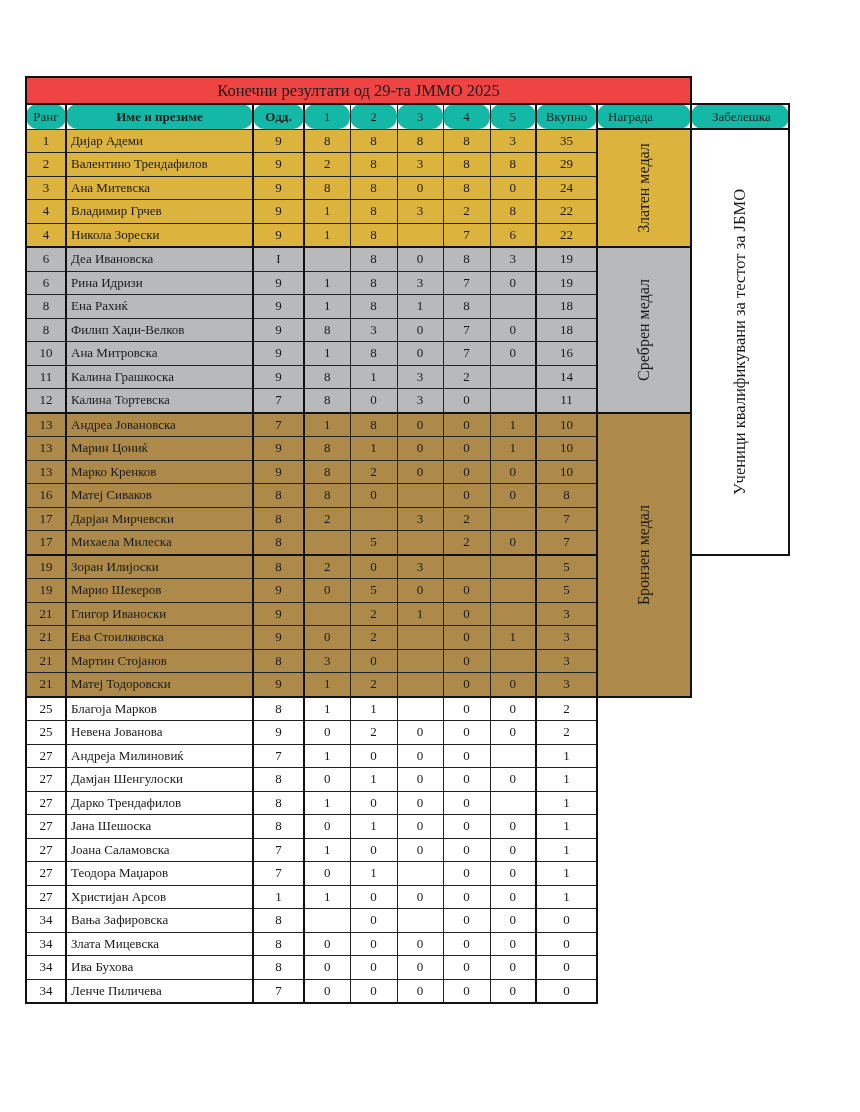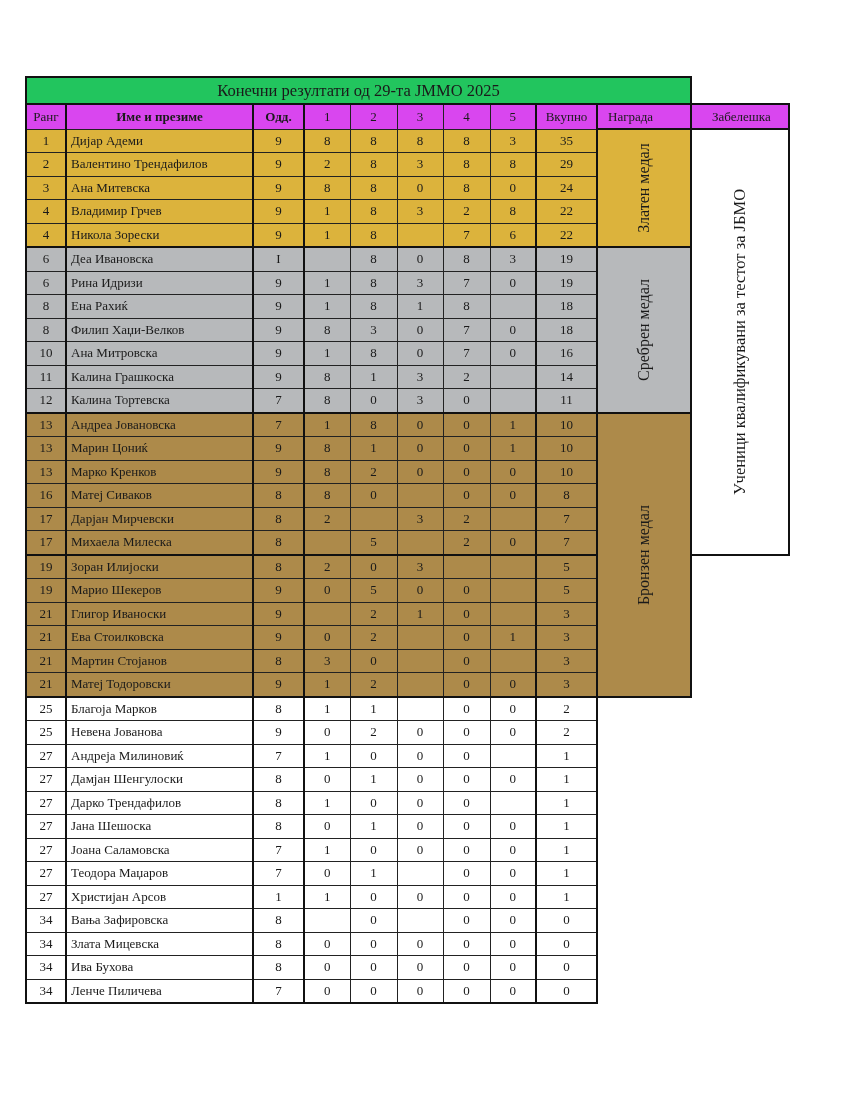--- a/index.html
+++ b/index.html
@@ -1,21 +1,21 @@
 <!DOCTYPE html>
 <html><head>
 <meta charset="utf-8">
 <style>
   html, body { margin:0; padding:0; background:#ffffff; }
   body { width:860px; height:1112px; position:relative; font-family:"Liberation Serif","DejaVu Serif",serif; color:#1a1a1a; }
   .wrap { position:absolute; left:25px; top:76px; }
   table.results { border-collapse:collapse; table-layout:fixed; }
   table.results td { border:1px solid #222; padding:0; height:22.5px; font-size:13px; text-align:center; white-space:nowrap; overflow:hidden; }
-  .title-cell { height:25px !important; font-size:16.5px !important; border:2px solid #111 !important; background:#22c55e; }
-  .hdr td { font-size:13px; height:23px !important; background:#d946ef; border-top:2px solid #111; border-bottom:2px solid #111; }
+  .title-cell { height:25px !important; font-size:16.5px !important; border:2px solid #111 !important; background:#ef4444; }
+  .hdr td { font-size:13px; height:23px !important; background:#14b8a6; border-top:2px solid #111; border-bottom:2px solid #111;border-radius:12px; }
   .hdr .b { font-weight:bold; }
   td.name { text-align:left !important; padding-left:4px !important;margin-left:17px; }
   .gold td.d { background:#dcb33c; }
   .silver td.d { background:#b7b9bb; }
   .bronze td.d { background:#ad8a4a; }
   .plain td.d { background:#ffffff; }
   td.thickL { border-left:2px solid #111 !important; }
   td.thickR { border-right:2px solid #111 !important; }
   tr.groupTop td.d { border-top:2px solid #111; }
   tr.lastrow td { border-bottom:2px solid #111; }

